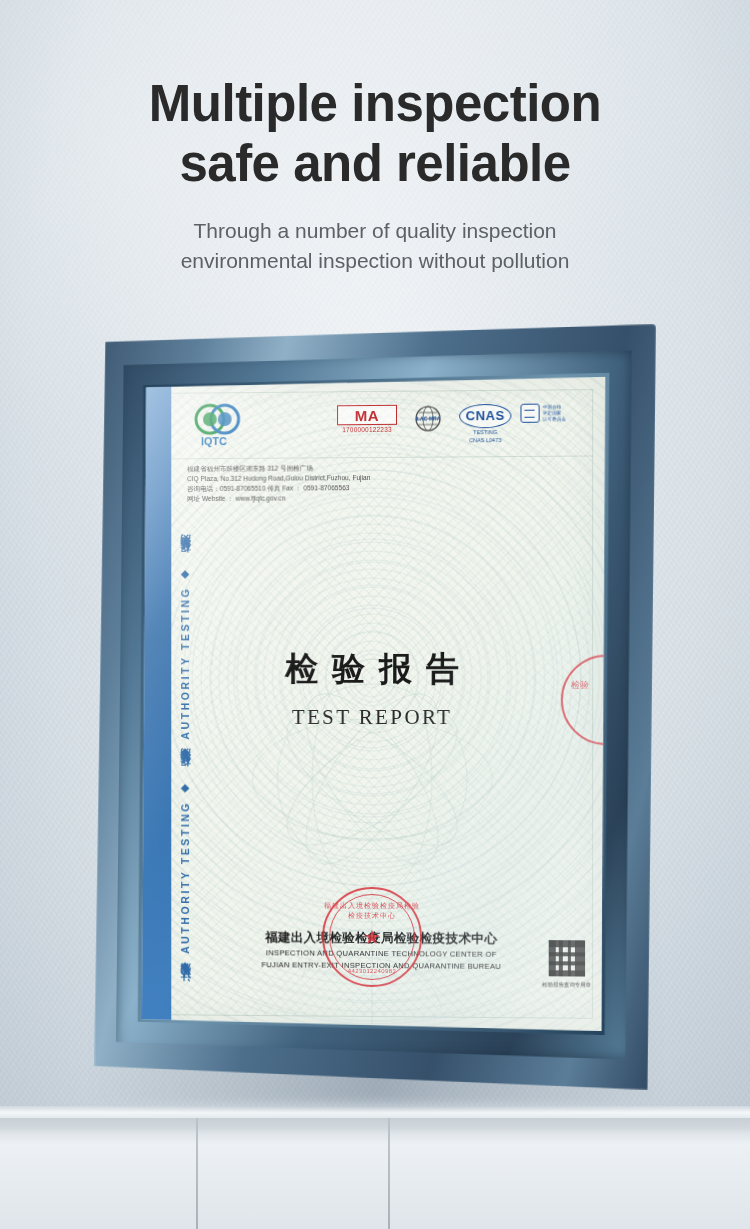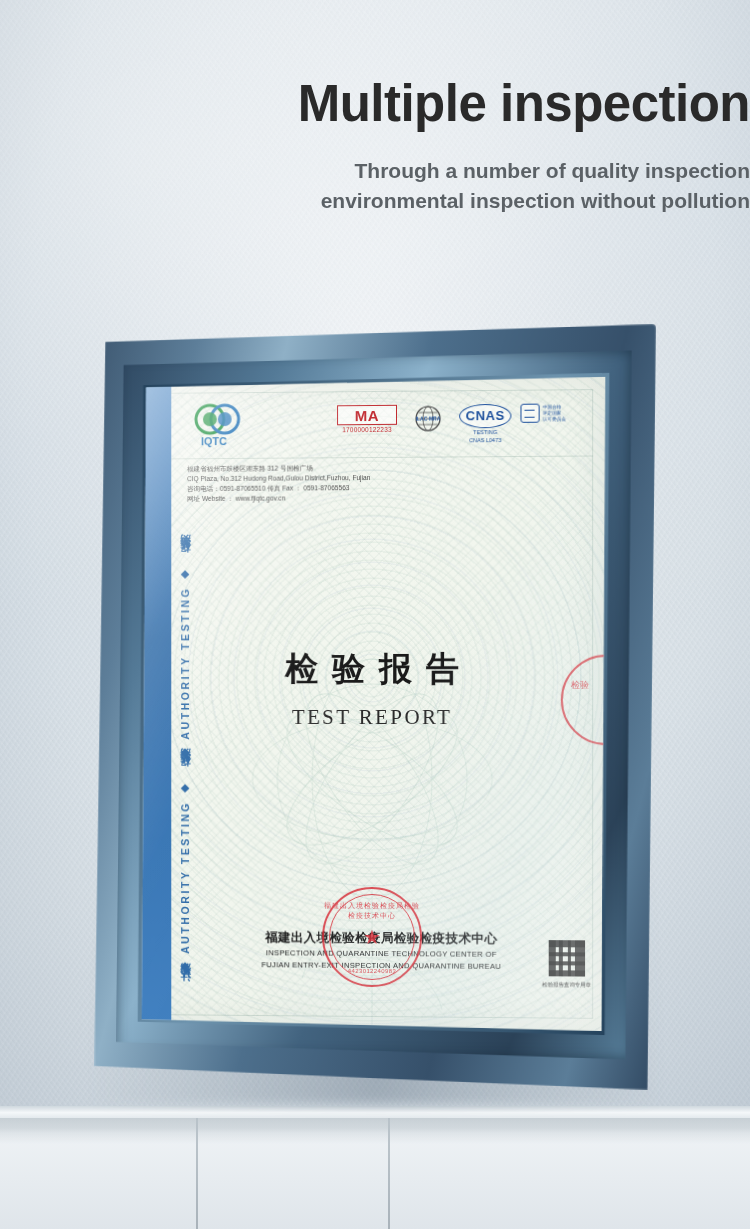--- a/index.html
+++ b/index.html
@@ -34,36 +34,36 @@
     background: radial-gradient(ellipse at 50% 35%, rgba(255,255,255,0.35) 0%, rgba(160,180,195,0.18) 65%, rgba(120,140,160,0.30) 100%);
     pointer-events: none;
   }
 
   
   .headline-block {
     position: absolute;
     top: 74px;
     left: 0;
     width: 750px;
-    text-align: right;
+    text-align: center;
     z-index: 5;
   }
   .headline {
     font-size: 51px;
     line-height: 60px;
     font-weight: bold;
     color: #2a2a2a;
     letter-spacing: -0.5px;
   }
   .subhead {
     margin-top: 22px;
     font-size: 21px;
     line-height: 30px;
     color: #5b6166;
-    font-weight: bold;
+    font-weight: normal;
   }
 
   
   .cabinet {
     position: absolute;
     left: 0;
     top: 1106px;
     width: 750px;
     height: 123px;
     background: linear-gradient(180deg, #f2f5f7 0%, #e7ecef 18%, #eef2f5 22%, #dfe5ea 100%);
@@ -448,20 +448,21 @@
 </style>
 </head>
 <body>
 
 <div class="page">
   <div class="wall-texture"></div>
   <div class="wall-shadow"></div>
 
   <div class="headline-block">
     <div class="headline">Multiple inspection</div>
+    <div class="headline">safe and reliable</div>
     <div class="subhead">Through a number of quality inspection</div>
     <div class="subhead" style="margin-top:0">environmental inspection without pollution</div>
   </div>
 
   <div class="cabinet">
     <div class="cabinet-top-edge"></div>
     <div class="cabinet-front-shadow"></div>
     <div class="cabinet-seam" style="left:196px"></div>
     <div class="cabinet-seam" style="left:388px"></div>
   </div>

